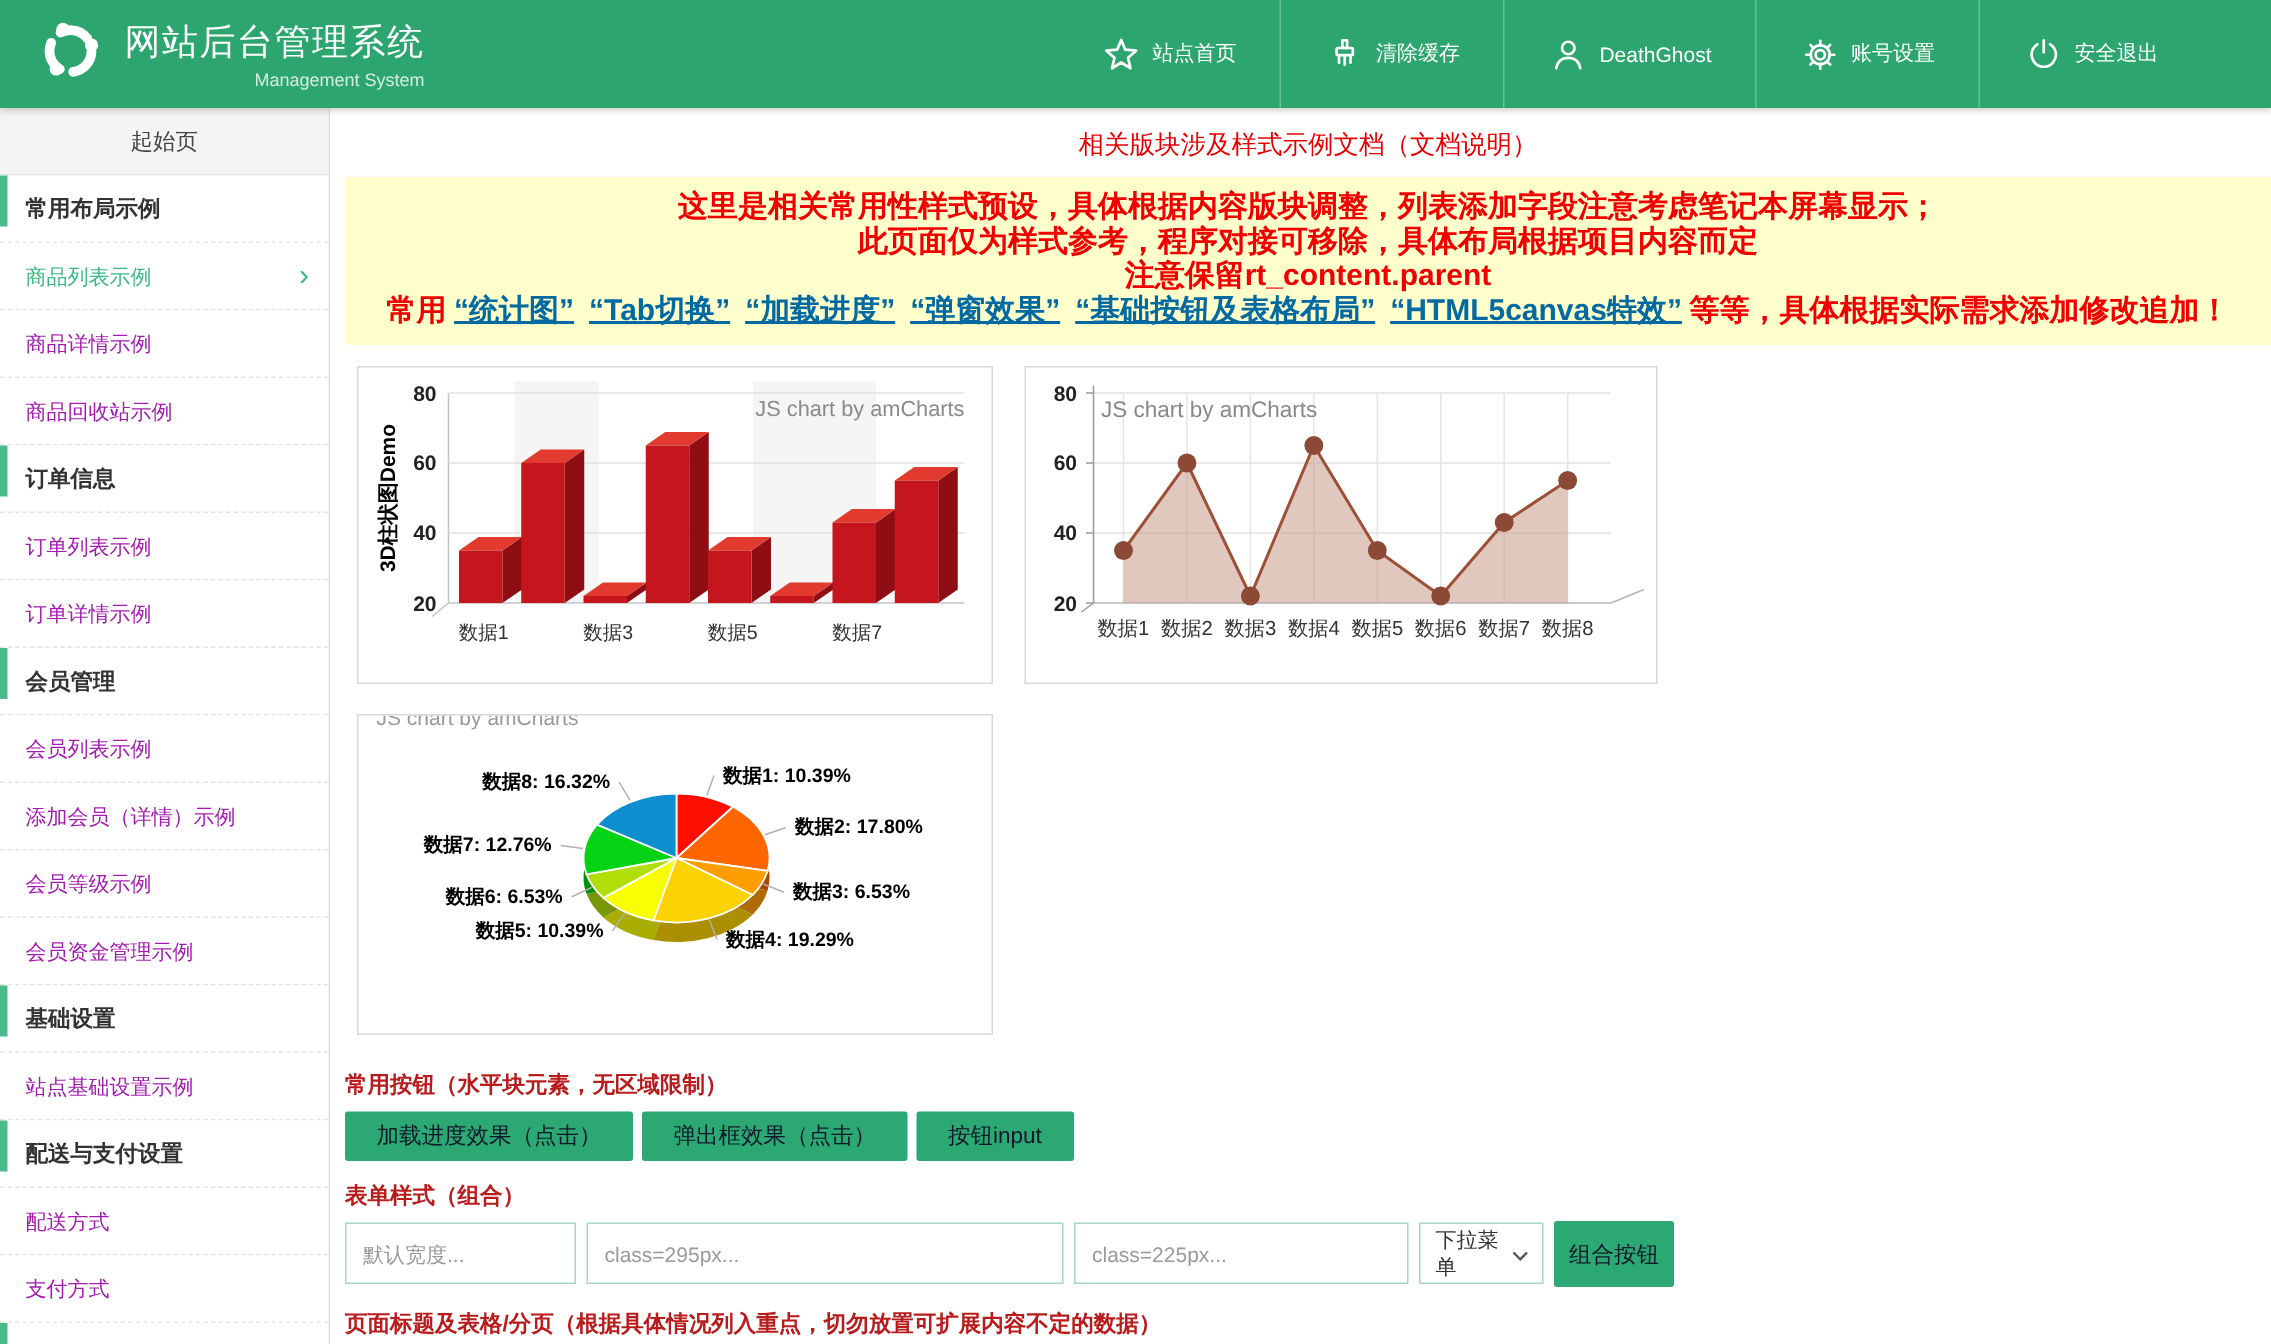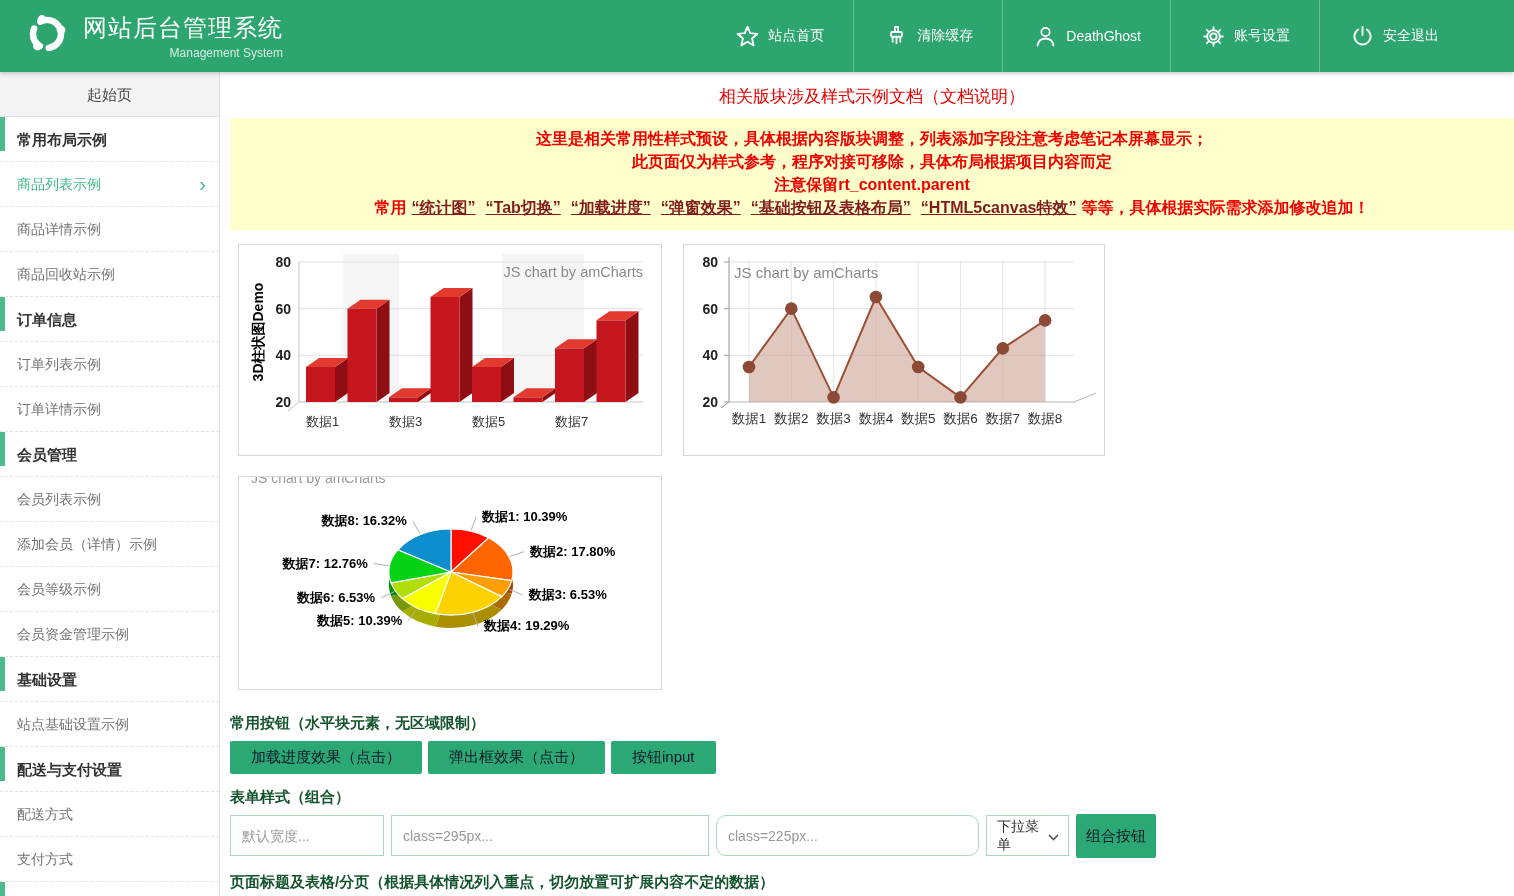--- a/index.html
+++ b/index.html
@@ -17,51 +17,51 @@
     gap:7px; padding:0 29px; font-size:14px; cursor:pointer; }
   .nav-item + .nav-item { border-left:1px solid rgba(255,255,255,.28); }
   .nav-item .ic { height:28px; display:flex; align-items:center; }
 
   
   .sidebar { position:absolute; top:72px; left:0; bottom:0; width:220px;
     background:#fff; border-right:1px solid #ddd; overflow:hidden; }
   .side-home { height:45px; line-height:45px; text-align:center; background:#f4f4f4;
     border-bottom:1px solid #e2e2e2; font-size:15px; color:#444; cursor:pointer; }
   .side-item { position:relative; height:45px; line-height:45px; padding-left:17px;
-    font-size:14px; color:#737373; border-bottom:1px dashed #e3e3e3; cursor:pointer;
+    font-size:14px; color:#a21caf; border-bottom:1px dashed #e3e3e3; cursor:pointer;
     white-space:nowrap; background:#fff; }
   .side-item.section { font-weight:bold; color:#333; font-size:15px; }
   .side-item .marker { position:absolute; left:0; top:0; width:5px; height:34px; background:#4CBB8C; }
   .side-item.active { color:#3CB883; }
   .side-item .chev { float:right; margin-right:13px; color:#3CB883; font-size:20px; }
 
   
   .main { position:absolute; top:72px; left:220px; right:0; bottom:0; overflow:hidden;
     padding-left:10px; background:#fff; }
   .page-title { margin-top:13px; text-align:center; color:#E60000; font-size:17px; font-weight:normal; }
   .notice { margin-top:10px; background:#FFFFCC; padding:9px 10px 11px; text-align:center;
-    font-size:16px; font-weight:bold; color:#F00000; line-height:23px; }
-  .notice .lnk { color:#7f1d1d; text-decoration:underline; margin:0 5px; cursor:pointer; }
+    font-size:20px; font-weight:bold; color:#F00000; line-height:23px; }
+  .notice .lnk { color:#0369a1; text-decoration:underline; margin:0 5px; cursor:pointer; }
 
   .charts-row { display:flex; gap:21px; margin:14px 0 0 8px; }
   .chart-box { border:1px solid #d8d8d8; background:#fff; position:relative; overflow:hidden; }
   #bar-box  { width:424px; height:212px; }
   #line-box { width:422px; height:212px; }
   #pie-box  { width:424px; height:214px; margin:20px 0 0 8px; }
 
-  .sec-heading { margin-top:24px; font-size:15px; font-weight:bold; color:#14532d; }
+  .sec-heading { margin-top:24px; font-size:15px; font-weight:bold; color:#b91c1c; }
   .btn-row { margin-top:8px; display:flex; gap:6px; }
   .green-btn { background:#2BA873; color:#0f172a; border:none; height:33px; padding:0 21px;
     font-size:15px; font-family:inherit; border-radius:2px; cursor:pointer; }
   .form-heading { margin-top:14px; }
   .form-row { margin-top:8px; display:flex; gap:7px; align-items:flex-start; }
   .txt-in { height:41px; border:1px solid #A8D8BD; padding:0 11px; font-size:14px;
     color:#333; font-family:inherit; outline:none; background:#fff; }
   .txt-in::placeholder { color:#999; }
-  .in-1 { width:154px; } .in-2 { width:318px; } .in-3 { width:263px;border-radius:10px; }
+  .in-1 { width:154px; } .in-2 { width:318px; } .in-3 { width:223px; }
   .sel { width:83px; height:41px; border:1px solid #A8D8BD; background:#fff; display:flex;
     align-items:center; justify-content:space-between; padding:0 9px 0 10px; font-size:14px;
     color:#333; cursor:pointer; }
   .combo-btn { height:44px; width:80px; padding:0; margin-top:-1px; }
   .table-heading { margin-top:15px; }
 </style>
 </head>
 <body>
 
 <div class="header">

